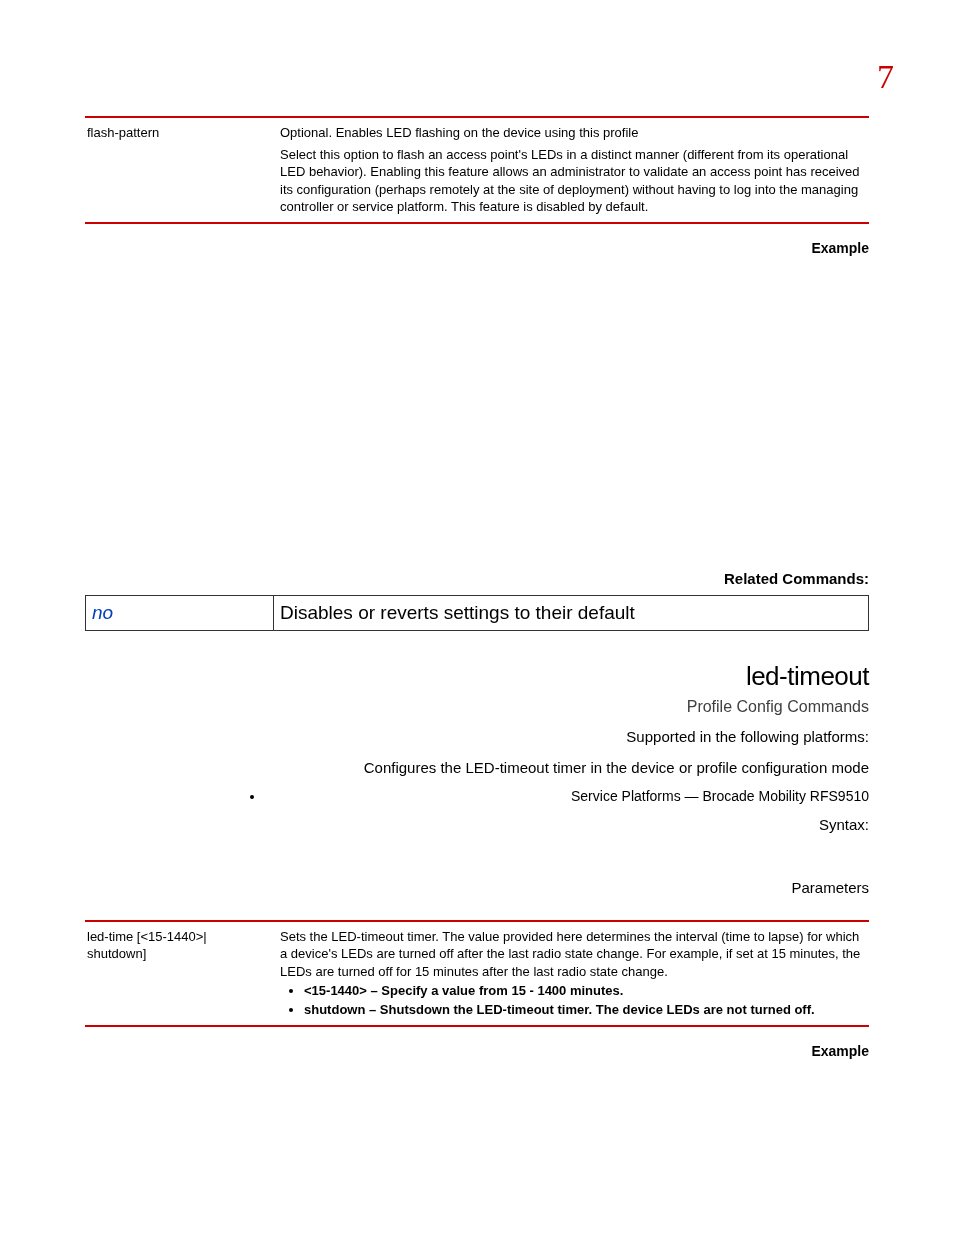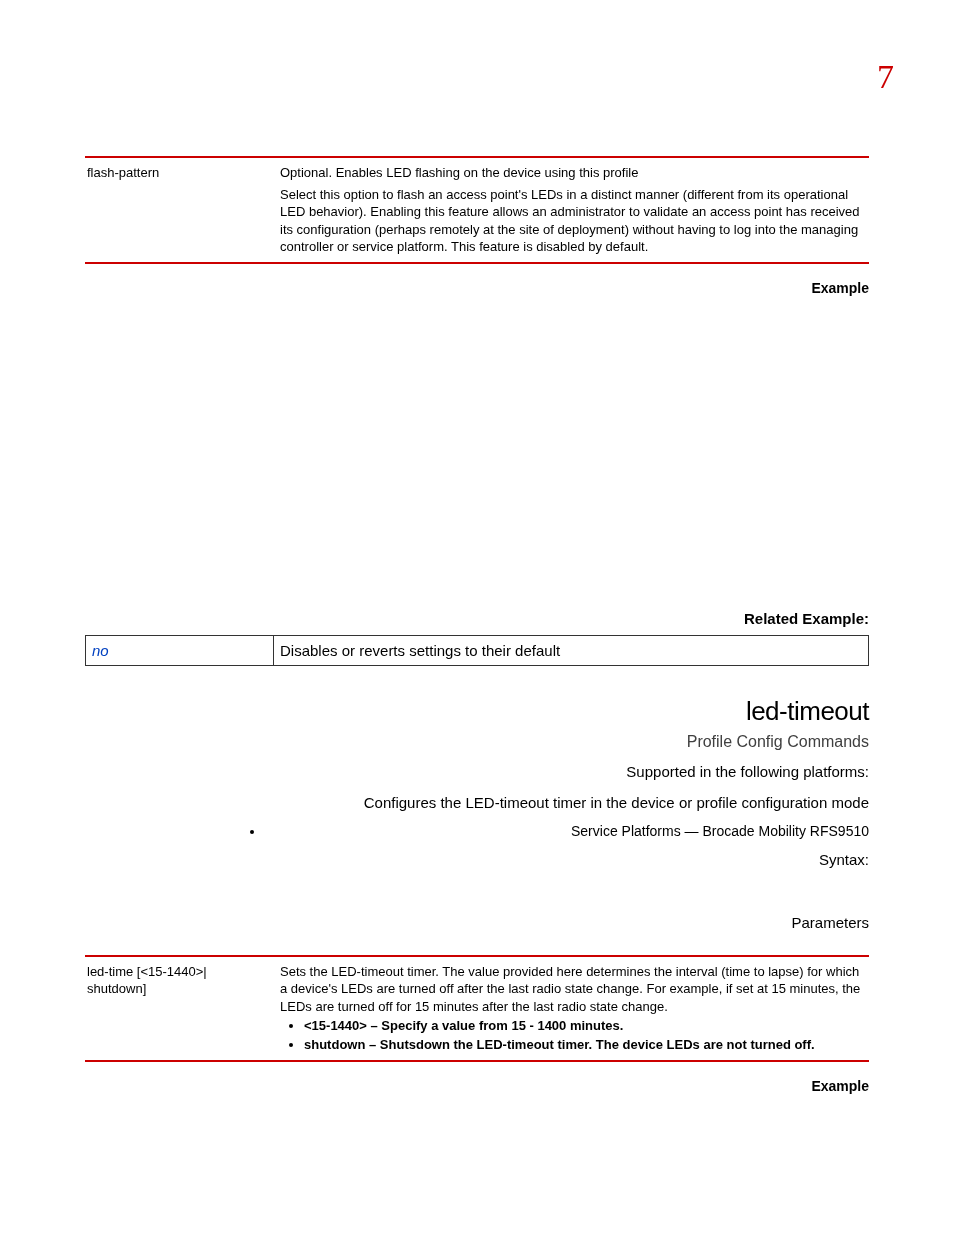--- a/index.html
+++ b/index.html
@@ -21,21 +21,21 @@
     position: absolute;
     top: 58px;
     right: 60px;
     font-family: Georgia, 'Times New Roman', serif;
     font-size: 34px;
     color: #c00;
   }
   .content {
     margin-left: 25px;
     margin-right: 25px;
-    margin-top: 96px;
+    margin-top: 56px;
   }
   table.redtable {
     border-collapse: collapse;
     width: 100%;
     font-size: 13px;
     line-height: 1.35;
   }
   table.redtable td {
     padding: 6px 6px 6px 2px;
     vertical-align: top;
@@ -53,21 +53,21 @@
   .example-gap { height: 300px; }
   .related-cmds {
     font-weight: bold;
     font-size: 15px;
     margin-top: 8px;
     margin-bottom: 8px;
   }
   table.boxtable {
     border-collapse: collapse;
     width: 100%;
-    font-size: 15px;
+    font-size: 19px;
   }
   table.boxtable td {
     border: 1px solid #333;
     padding: 6px 6px;
     vertical-align: top;
   }
   .link { color: #0040c0; font-style: italic; }
   .section-title {
     font-family: Arial, Helvetica, sans-serif;
     font-size: 26px;
@@ -127,21 +127,21 @@
       <tr class="red-top">
             <td colspan="2" style="padding:0; height:0;"></td>
           </tr>
     </tbody>
       </table>
 
     <div class="indent-block">
       <div class="heading-example">Example</div>
       <div class="example-gap"></div>
 
-      <div class="related-cmds">Related Example:</div>
+      <div class="related-cmds">Related Commands:</div>
     </div>
 
     <table class="boxtable">
       <tbody>
           <tr>
         <td class="col-no">
           <span class="link">no</span>
         </td>
         <td>Disables or reverts settings to their default</td>
       </tr>

